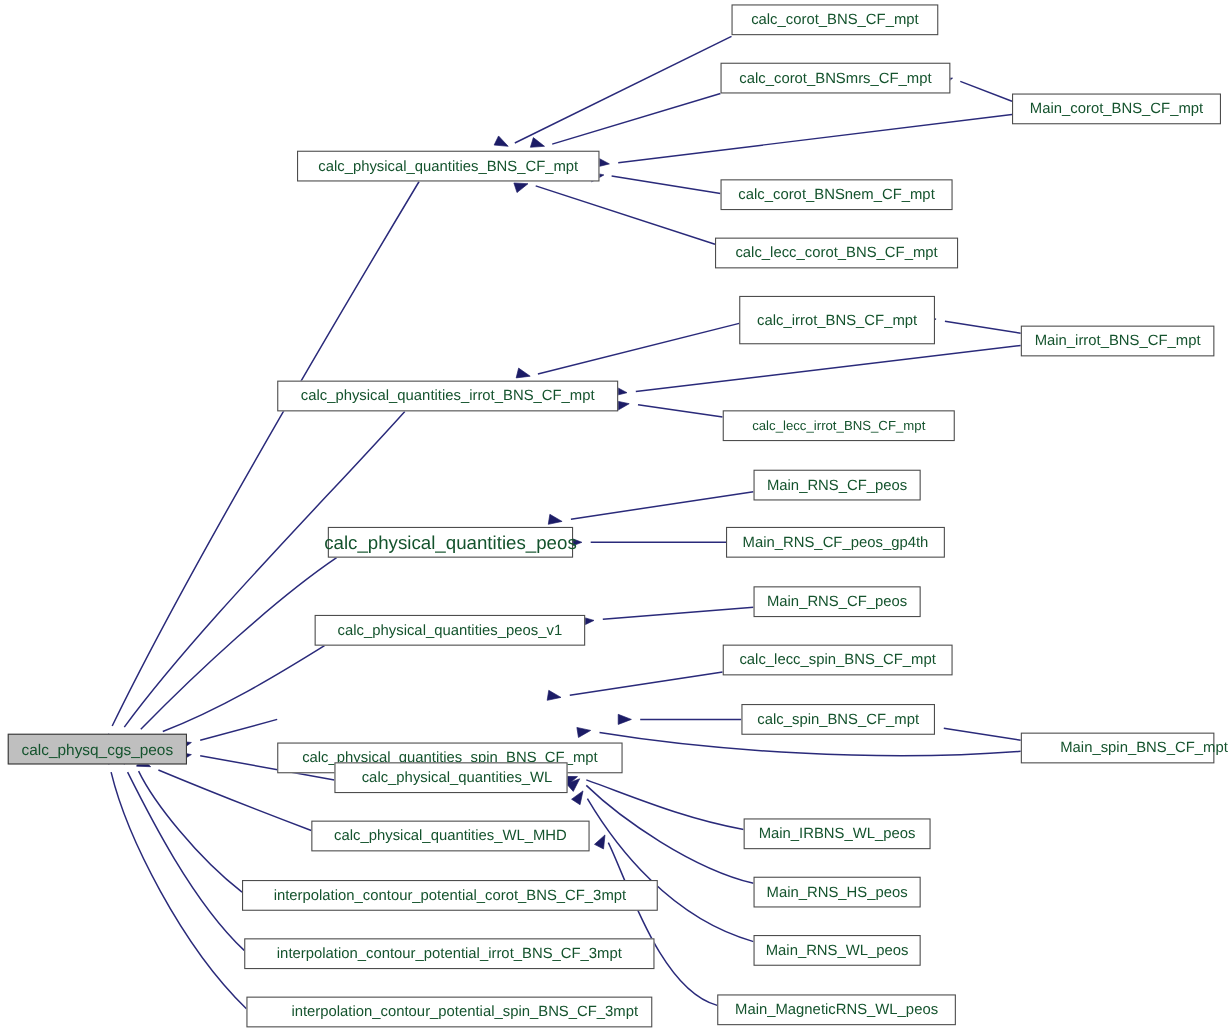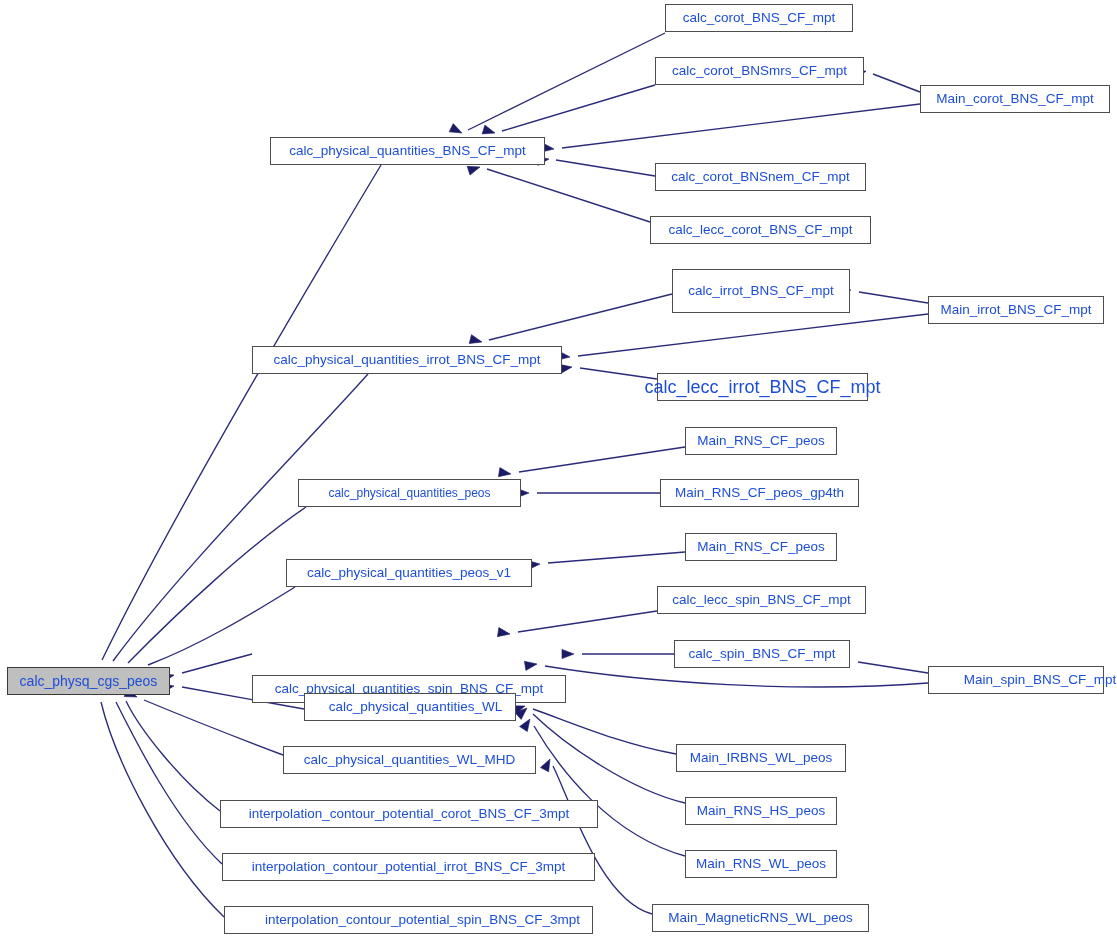--- a/index.html
+++ b/index.html
@@ -30,21 +30,21 @@
   .arrow-head {
     fill: #1c1c66;
     stroke: #1c1c66;
     stroke-width: 0.6;
   }
   .node {
     position: absolute;
     box-sizing: border-box;
     border: 1px solid #4d4d4d;
     background: #ffffff;
-    color: #1d4ed8;
+    color: #14532d;
     display: flex;
     align-items: center;
     justify-content: center;
     white-space: nowrap;
     line-height: 1;
     letter-spacing: 0px;
   }
   .node.root-node {
     background: #bfbfbf;
     border: 1px solid #3a3a3a;
@@ -201,27 +201,27 @@
       </div>
       <div class="node" style="left: 920px; top: 85px; width: 190px; height: 28px; font-size: 13.5px;">
         <span>Main_corot_BNS_CF_mpt</span>
       </div>
       <div class="node" style="left: 252px; top: 346px; width: 310px; height: 28px; font-size: 13.5px;">
         <span>calc_physical_quantities_irrot_BNS_CF_mpt</span>
       </div>
       <div class="node" style="left: 672px; top: 269px; width: 178px; height: 44px; font-size: 13.5px;">
         <span>calc_irrot_BNS_CF_mpt</span>
       </div>
-      <div class="node" style="left: 657px; top: 373px; width: 211px; height: 28px; font-size: 18px;">
+      <div class="node" style="left: 657px; top: 373px; width: 211px; height: 28px; font-size: 12px;">
         <span>calc_lecc_irrot_BNS_CF_mpt</span>
       </div>
       <div class="node" style="left: 928px; top: 296px; width: 176px; height: 28px; font-size: 13.5px;">
         <span>Main_irrot_BNS_CF_mpt</span>
       </div>
-      <div class="node" style="left: 298px; top: 479px; width: 223px; height: 28px; font-size: 12px;">
+      <div class="node" style="left: 298px; top: 479px; width: 223px; height: 28px; font-size: 17px;">
         <span>calc_physical_quantities_peos</span>
       </div>
       <div class="node" style="left: 685px; top: 427px; width: 152px; height: 28px; font-size: 13.5px;">
         <span>Main_RNS_CF_peos</span>
       </div>
       <div class="node" style="left: 660px; top: 479px; width: 199px; height: 28px; font-size: 13.5px;">
         <span>Main_RNS_CF_peos_gp4th</span>
       </div>
       <div class="node" style="left: 286px; top: 559px; width: 246px; height: 28px; font-size: 13.5px;">
         <span>calc_physical_quantities_peos_v1</span>

